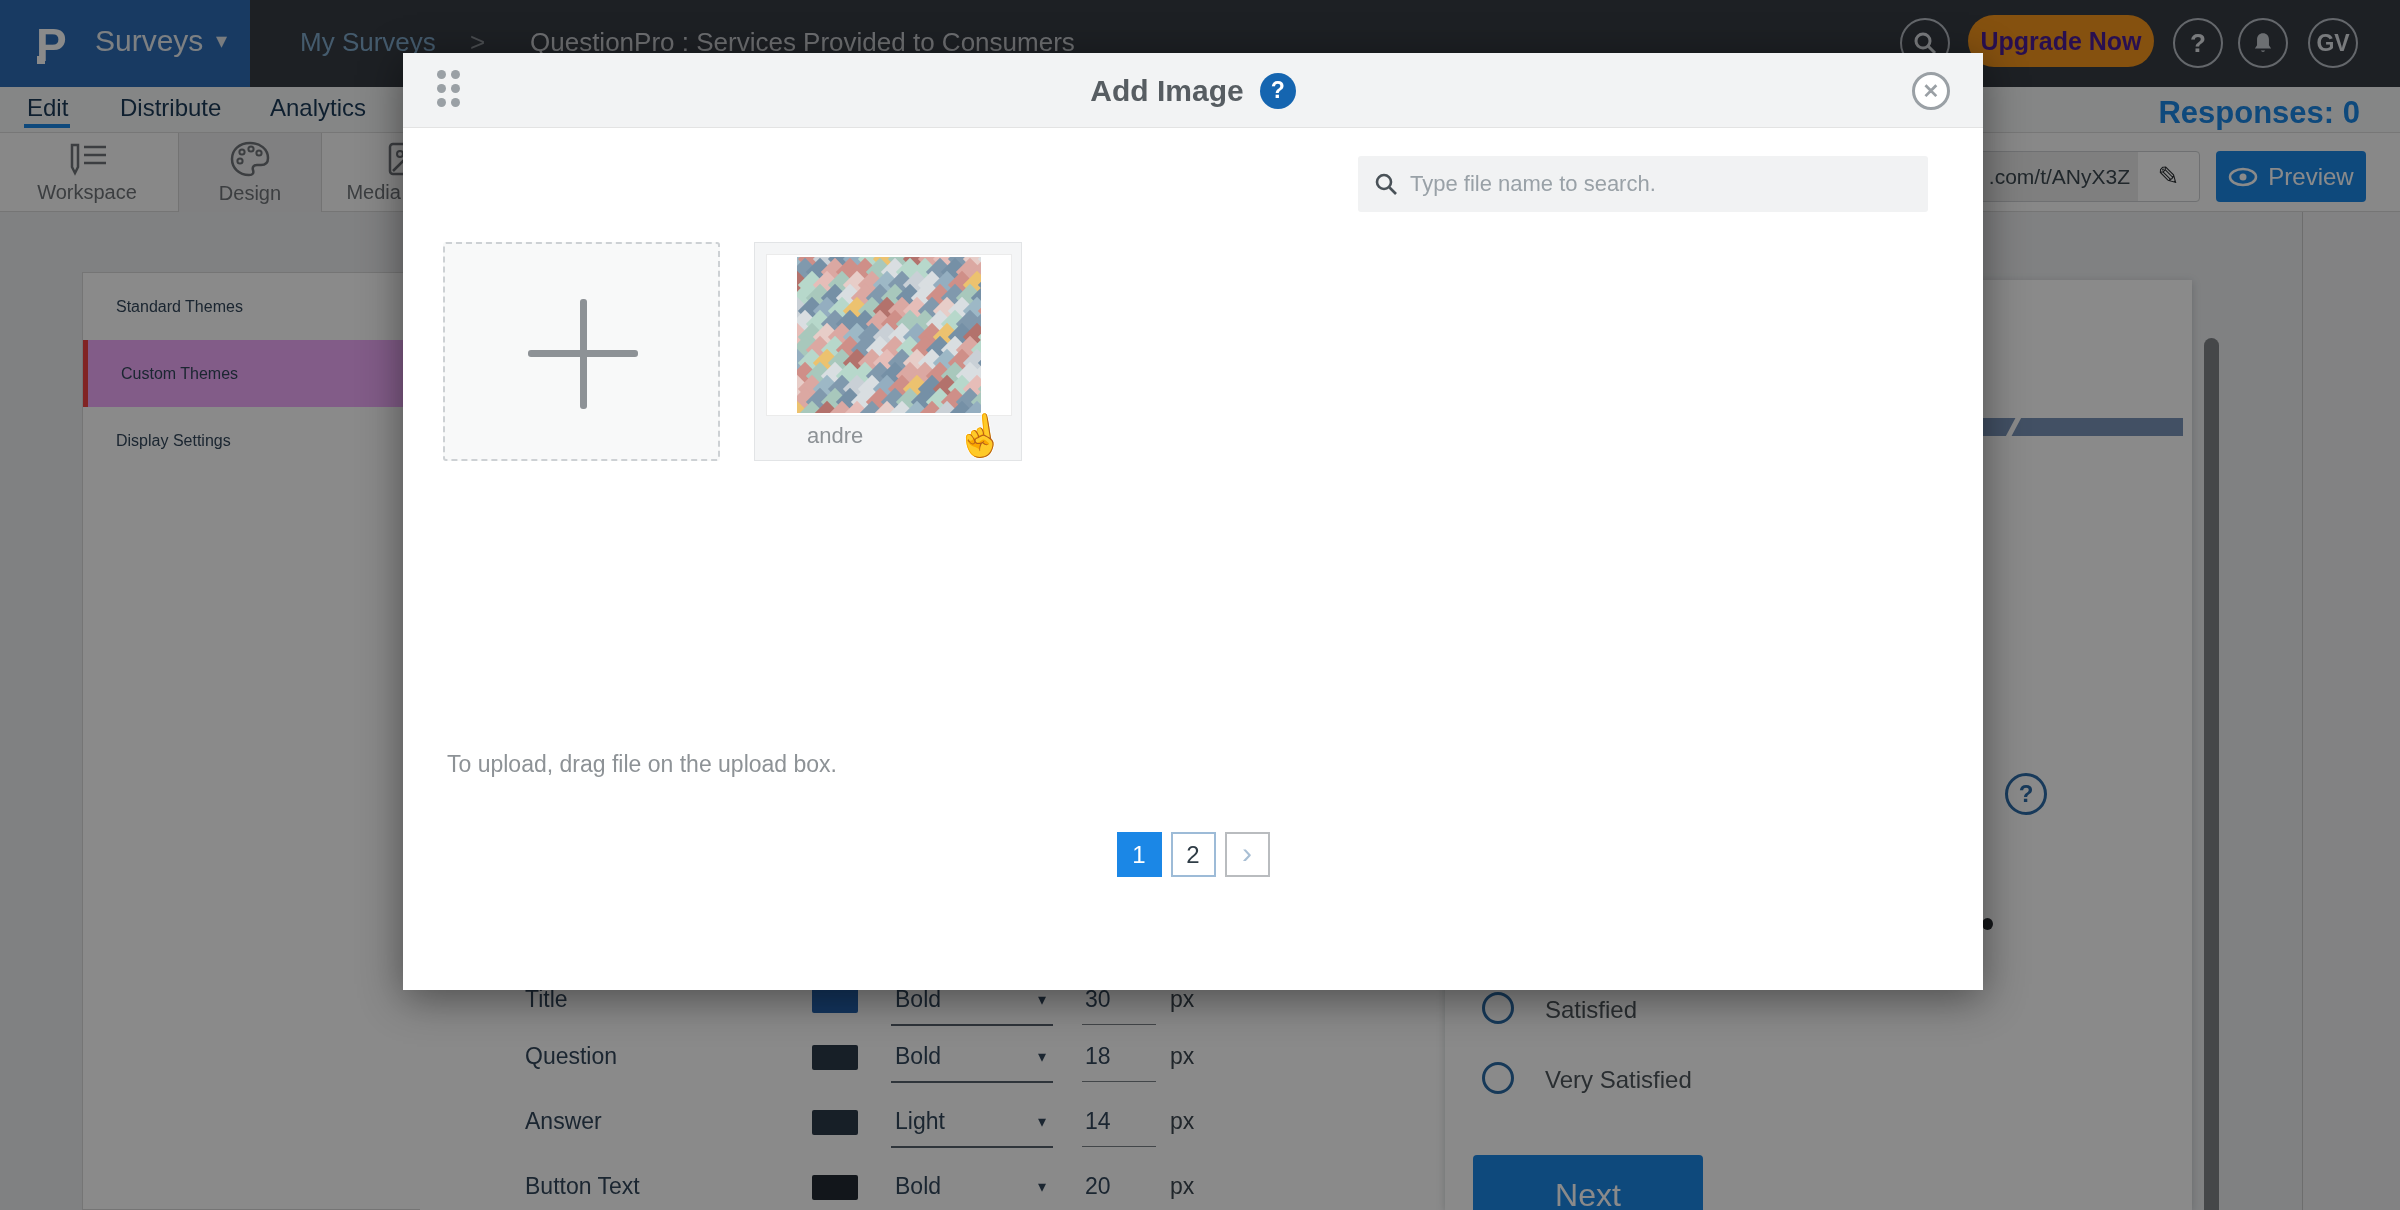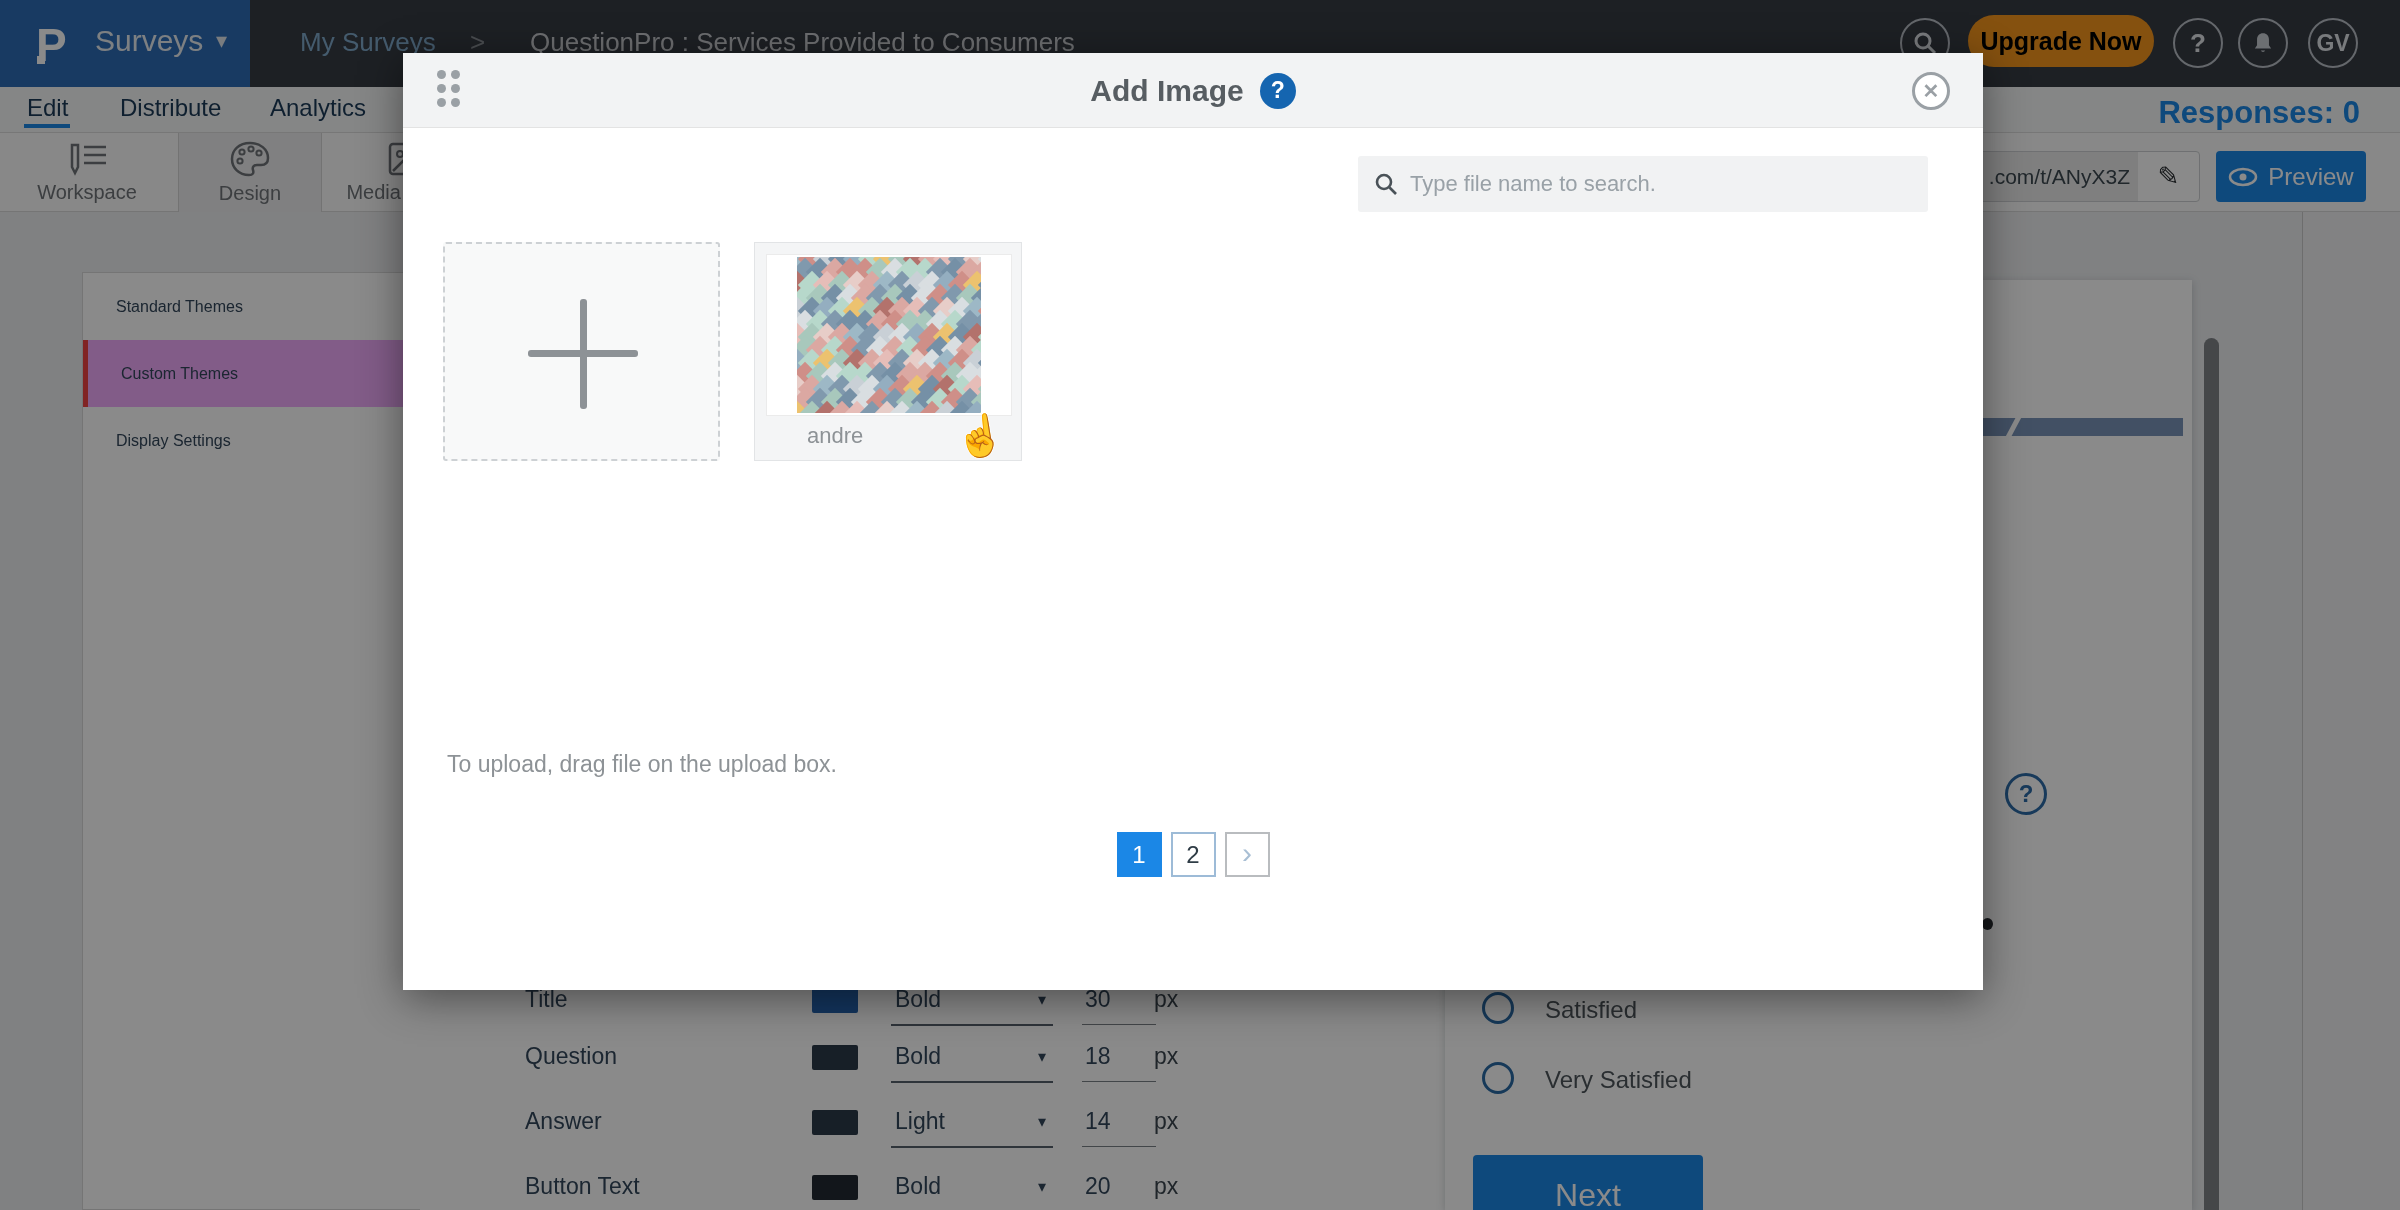--- a/index.html
+++ b/index.html
@@ -10,21 +10,21 @@
   #topbar { left:0; top:0; width:2400px; height:87px; background:#363b44; z-index:1; }
   #logo-box { left:0; top:0; width:250px; height:87px; background:#2e6cb5;
     display:flex; align-items:center; }
   #logo-p { left:36px; top:18px; width:34px; height:52px; color:#fff;
     font-size:46px; font-weight:bold; }
   #logo-p .dot { position:absolute; left:1px; bottom:6px; width:8px; height:8px; background:#fff; }
   #product-name { left:95px; top:24px; color:#e8ecf1; font-size:30px; }
   #product-caret { left:216px; top:28px; color:#dfe5ea; font-size:22px; }
   .crumb { top:27px; font-size:26px; }
   #upgrade-btn { left:1968px; top:15px; width:186px; height:52px; background:#f5971d;
-    border-radius:26px; color:#000000; font-size:25px; font-weight:bold;
+    border-radius:26px; color:#4c1d95; font-size:25px; font-weight:bold;
     display:flex; align-items:center; justify-content:center; border:none; }
   .circ { width:50px; height:50px; top:18px; border:2px solid #b9bfc6; border-radius:50%;
     display:flex; align-items:center; justify-content:center; color:#dfe3e8; }
   
   #tabrow { left:0; top:87px; width:2400px; height:46px; background:#f6f7f8;
     border-bottom:1px solid #dcdcdc; z-index:1; }
   .tab { top:7px; font-size:24px; color:#1b3a57; font-weight:500; }
   #tab-underline { left:24px; top:37px; width:46px; height:4px; background:#1b87e6; }
   #responses { right:40px; top:8px; color:#1b87e6; font-size:31px; font-weight:700; }
   
@@ -63,21 +63,21 @@
   .radio-label { font-size:24px; color:#4e565c; }
   #next-btn { left:28px; top:875px; width:230px; height:70px; background:#1b87e6; border:none;
     border-radius:4px; color:#fff; font-size:32px; font-weight:500; padding-top:10px; }
   .frow-label { left:105px; font-size:23px; color:#33475b; }
   .swatch { left:392px; width:46px; height:25px; border-radius:2px; }
   .fweight { left:475px; font-size:23px; color:#33475b; }
   .fcaret { left:618px; font-size:16px; color:#33475b; }
   .funderline { left:471px; width:162px; height:2px; background:#55606b; }
   .fsize { left:665px; font-size:23px; color:#33475b; }
   .fsizeline { left:662px; width:74px; height:1px; background:#7a8288; }
-  .funit { left:734px; font-size:23px; color:#3c4750; }
+  .funit { left:750px; font-size:23px; color:#3c4750; }
   #panel-divider { left:2302px; top:0; width:1px; height:998px; background:#c9c9c9; }
   #right-strip { left:2303px; top:0; width:97px; height:998px; background:#f0f1f2; }
   #v-scrollbar { left:2204px; top:126px; width:15px; height:880px; background:#808488; border-radius:8px; }
   
   #overlay { left:0; top:0; width:2400px; height:1210px; background:rgba(0,0,0,.46); z-index:40; }
   #modal { left:403px; top:53px; width:1580px; height:937px; background:#fff; z-index:50;
     box-shadow:0 8px 40px rgba(0,0,0,.45); }
   #modal-header { left:0; top:0; width:1580px; height:75px; background:#f2f3f4;
     border-bottom:1px solid #e3e3e3; }
   #drag-dots { left:34px; top:17px; display:grid; grid-template-columns:9px 9px;

